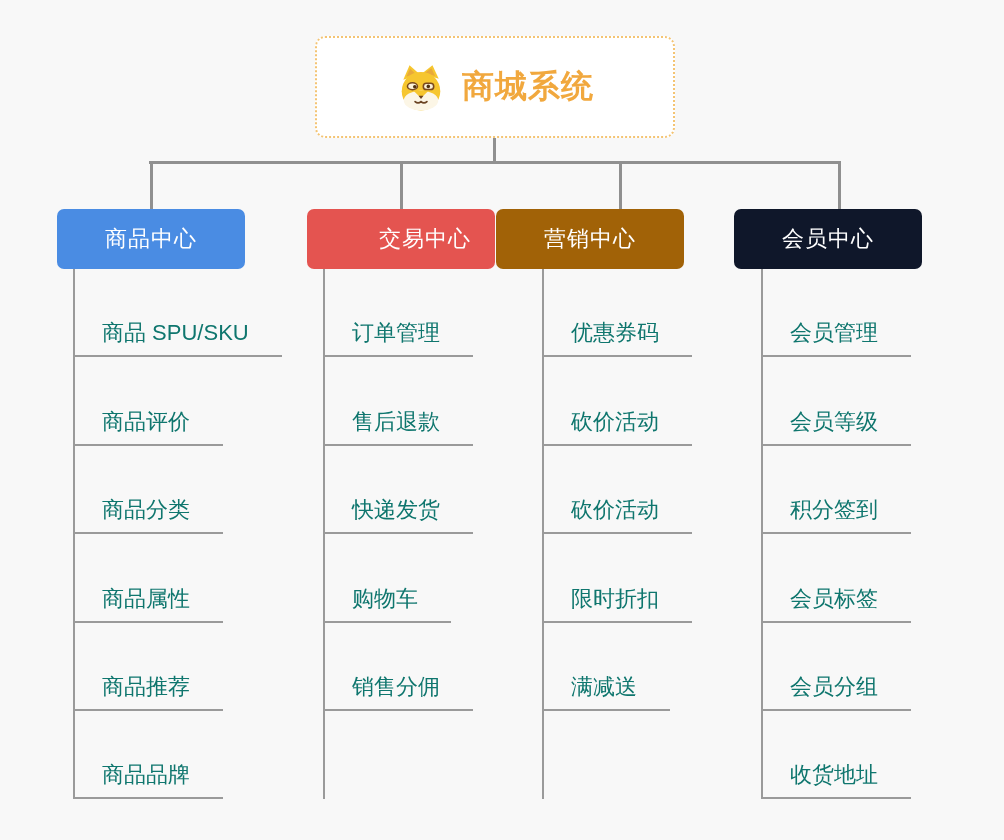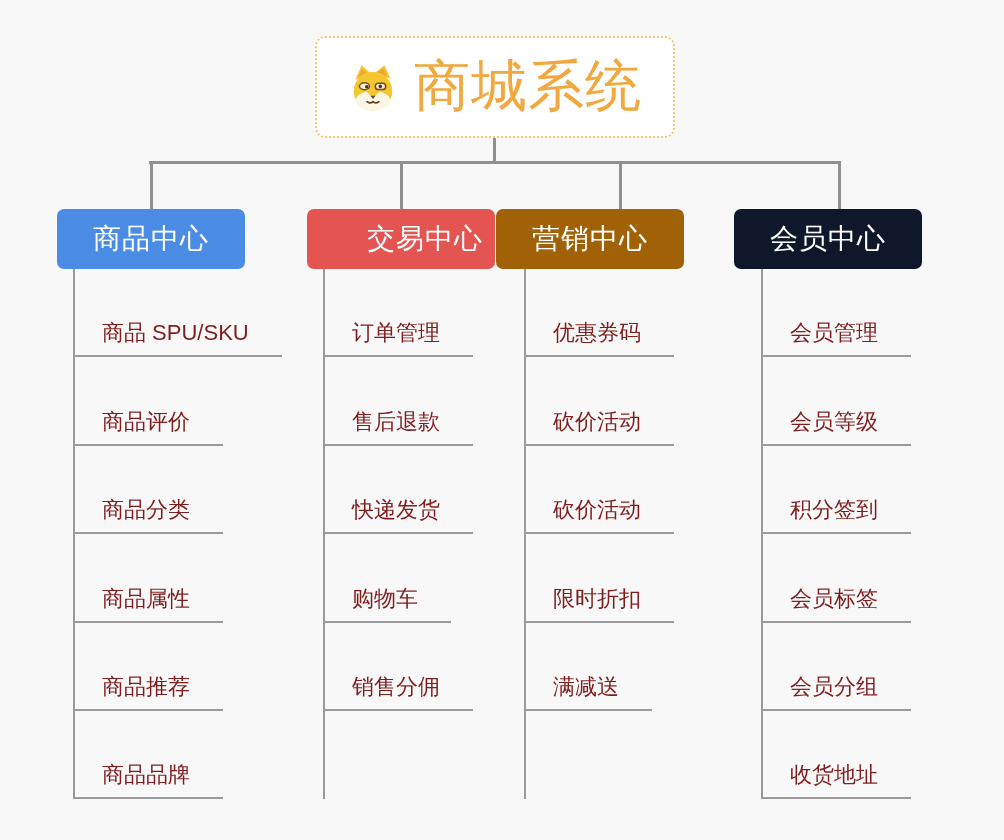--- a/index.html
+++ b/index.html
@@ -17,38 +17,39 @@
     position: absolute;
     left: 315px; top: 36px;
     width: 360px; height: 102px;
     background: #ffffff;
     border: 2px dotted #f4c473;
     border-radius: 10px;
     display: flex; align-items: center; justify-content: center;
     gap: 16px;
   }
   .root-title {
-    font-size: 56px;
+    font-size: 32px;
     letter-spacing: 1px;
     color: #f1a83e;
+    font-weight: bold;
   }
 
   
   .line { position: absolute; background: #909090; }
   .trunk { left: 493px; top: 138px; width: 3px; height: 26px; }
   .hline { left: 149px; top: 161px; width: 691px; height: 3px; }
   .drop  { top: 161px; width: 3px; height: 49px; }
 
   
   .branch-box {
     position: absolute;
     top: 209px; width: 188px; height: 60px;
     border-radius: 7px;
     color: #ffffff;
-    font-size: 28px;
+    font-size: 22px;
     letter-spacing: 1px;
     display: flex; align-items: center; justify-content: center;
   }
 
   
   .column { position: absolute; top: 269px; width: 250px; }
   .vline {
     position: absolute;
     left: 16px; top: 0;
     width: 2px; height: 530px;
@@ -58,21 +59,21 @@
     height: 88.4px;
     display: flex;
     align-items: flex-end;
   }
   .leaf-label {
     display: inline-block;
     margin-left: 16px;
     padding: 0 33px 7px 29px;
     border-bottom: 2px solid #9a9a9a;
     font-size: 22px;
-    color: #7f1d1d;
+    color: #0f766e;
     white-space: nowrap;
   }
 </style>
 </head>
 <body>
 
 <div class="canvas">
 
   <div class="line trunk"></div>
   <div class="line hline"></div>
@@ -138,21 +139,21 @@
           <span class="leaf-label">快递发货</span>
         </div>
         <div class="leaf-slot">
           <span class="leaf-label">购物车</span>
         </div>
         <div class="leaf-slot">
           <span class="leaf-label">销售分佣</span>
         </div>
       </div>
       <div class="branch-box" style="left: 496px; background: #a16207;">营销中心</div>
-      <div class="column" style="left: 508px;">
+      <div class="column" style="left: 526px;">
         <div class="vline"></div>
         <div class="leaf-slot">
           <span class="leaf-label">优惠券码</span>
         </div>
         <div class="leaf-slot">
           <span class="leaf-label">砍价活动</span>
         </div>
         <div class="leaf-slot">
           <span class="leaf-label">砍价活动</span>
         </div>

